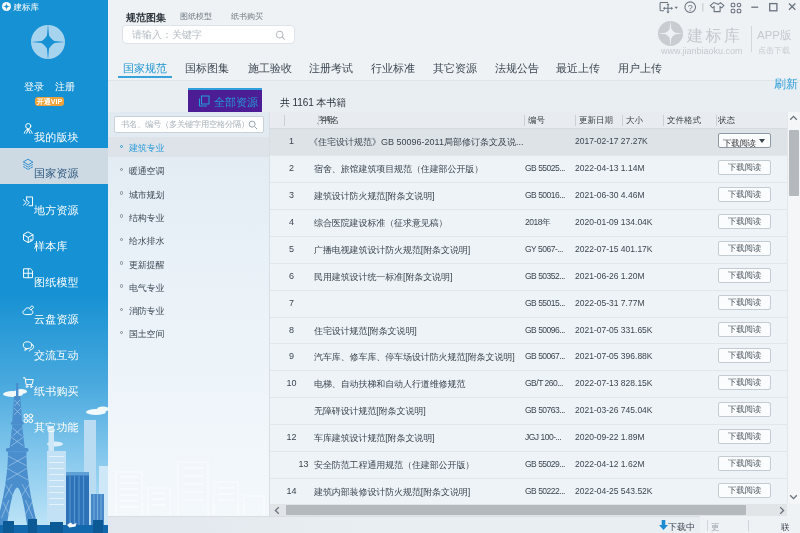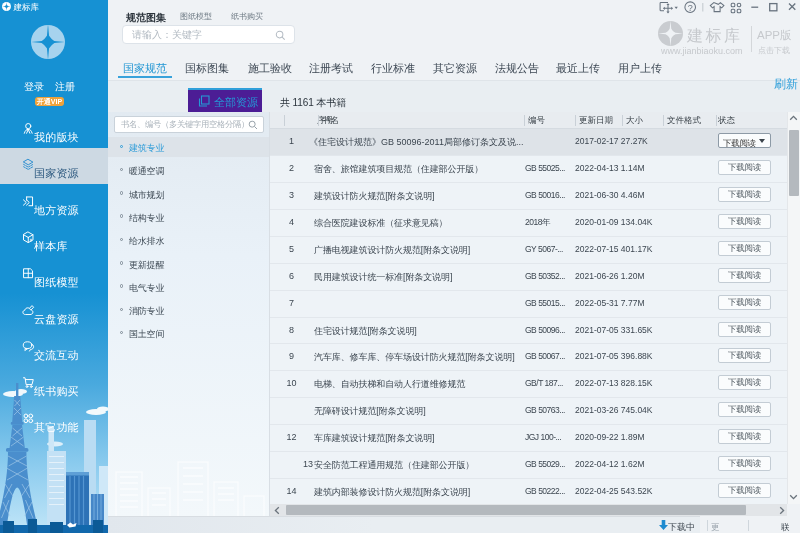--- a/index.html
+++ b/index.html
@@ -431,40 +431,40 @@
     <div class="trow abs" style="top:344.44px;height:26.93px">
 <span class="tnum" style="position:absolute;left:0;width:43px;">9</span>
 <span class="tname">汽车库、修车库、停车场设计防火规范[附条文说明]</span>
 <span class="tcode">GB 50067...</span>
 <span class="tdate">2021-07-05 396.88K</span>
 <span class="tbtn">下载阅读</span>
     </div>
     <div class="trow abs" style="top:371.37px;height:26.93px">
 <span class="tnum" style="position:absolute;left:0;width:43px;">10</span>
 <span class="tname">电梯、自动扶梯和自动人行道维修规范</span>
-<span class="tcode">GB/T 187...</span>
+<span class="tcode">GB/T 260...</span>
 <span class="tdate">2022-07-13 828.15K</span>
 <span class="tbtn">下载阅读</span>
     </div>
     <div class="trow abs" style="top:398.3px;height:26.93px">
 <span class="tnum" style="position:absolute;left:0;width:43px;margin-top:43px;">11</span>
 <span class="tname">无障碍设计规范[附条文说明]</span>
 <span class="tcode">GB 50763...</span>
 <span class="tdate">2021-03-26 745.04K</span>
 <span class="tbtn">下载阅读</span>
     </div>
     <div class="trow abs" style="top:425.23px;height:26.93px">
 <span class="tnum" style="position:absolute;left:0;width:43px;">12</span>
 <span class="tname">车库建筑设计规范[附条文说明]</span>
 <span class="tcode">JGJ 100-...</span>
 <span class="tdate">2020-09-22 1.89M</span>
 <span class="tbtn">下载阅读</span>
     </div>
     <div class="trow abs" style="top:452.15999999999997px;height:26.93px">
-<span class="tnum" style="position:absolute;left:0;width:43px;text-align:right;">13</span>
+<span class="tnum" style="position:absolute;left:12px;width:43px;">13</span>
 <span class="tname">安全防范工程通用规范（住建部公开版）</span>
 <span class="tcode">GB 55029...</span>
 <span class="tdate">2022-04-12 1.62M</span>
 <span class="tbtn">下载阅读</span>
     </div>
     <div class="trow abs" style="top:479.09px;height:26.93px">
 <span class="tnum" style="position:absolute;left:0;width:43px;">14</span>
 <span class="tname">建筑内部装修设计防火规范[附条文说明]</span>
 <span class="tcode">GB 50222...</span>
 <span class="tdate">2022-04-25 543.52K</span>

